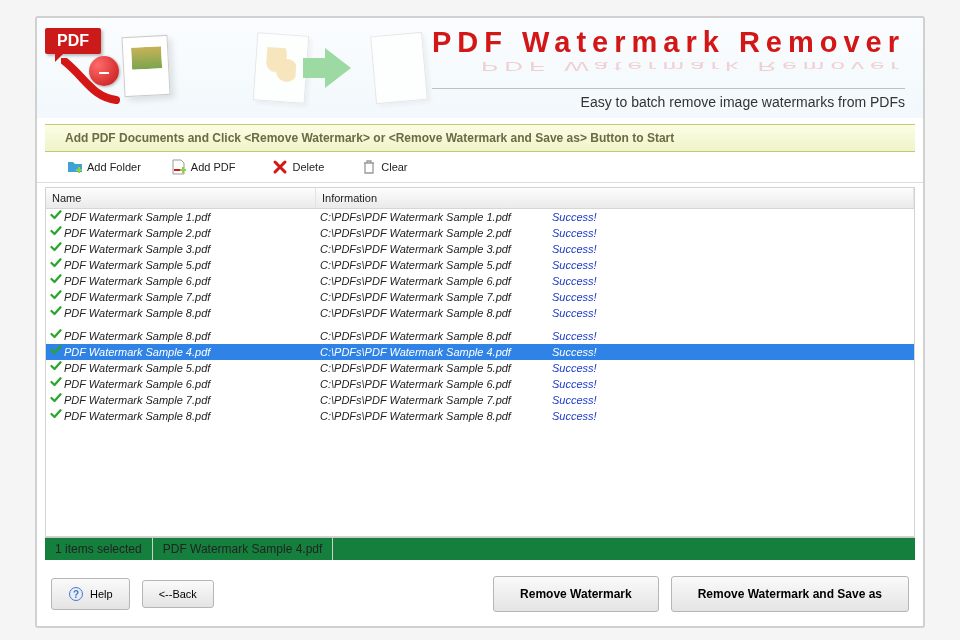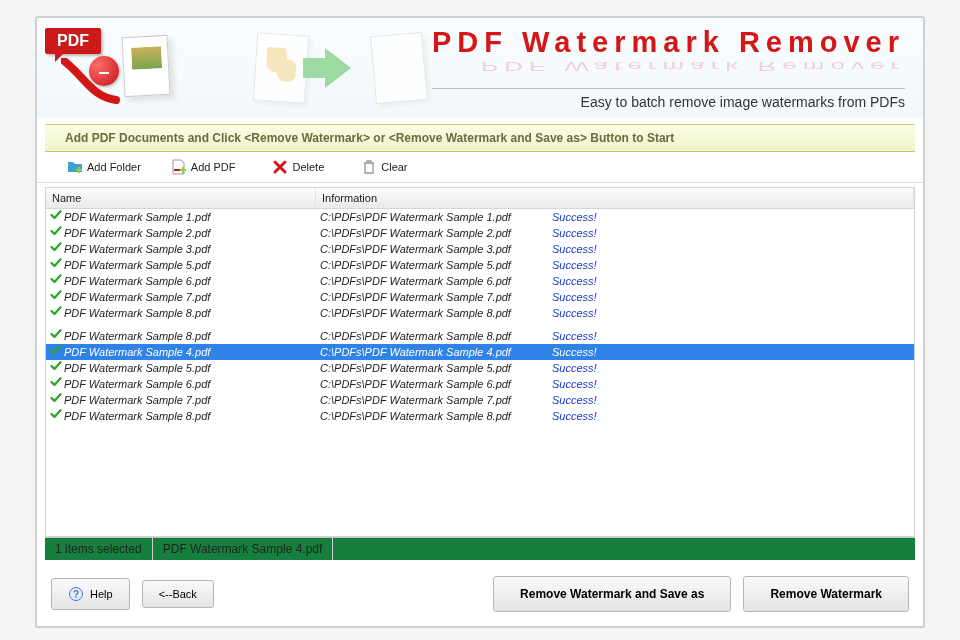--- a/index.html
+++ b/index.html
@@ -478,20 +478,20 @@
           <circle cx="8" cy="8" r="6.5" fill="#e6eefc" stroke="#4877c8"></circle>
           <text x="8" y="12" text-anchor="middle" font-size="10" fill="#4877c8" font-weight="bold">?</text>
         </svg>
       <span>Help</span>
     </button>
     <button class="btn">
       <span>&lt;--Back</span>
     </button>
     <div class="spacer"></div>
     <button class="btn big">
+      <span>Remove Watermark</span>
+    </button>
+    <button class="btn big">
       <span>Remove Watermark and Save as</span>
     </button>
-    <button class="btn big">
-      <span>Remove Watermark</span>
-    </button>
   </div>
 
 </div>
 
 </body></html>

